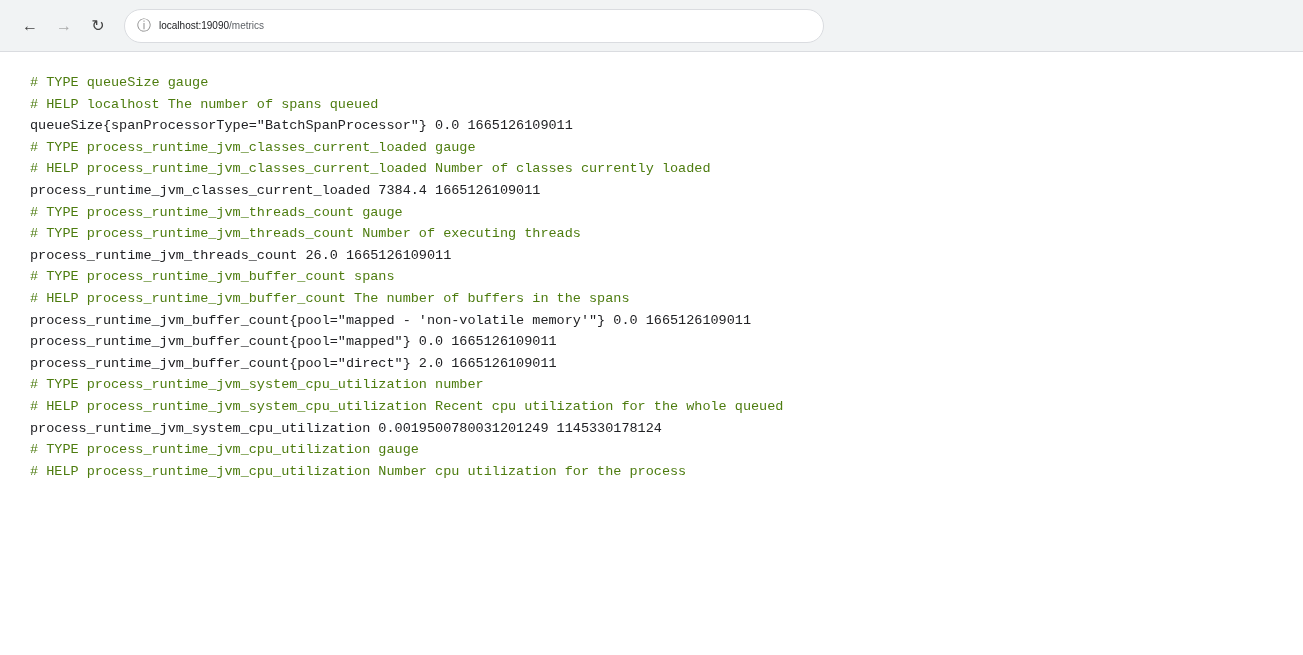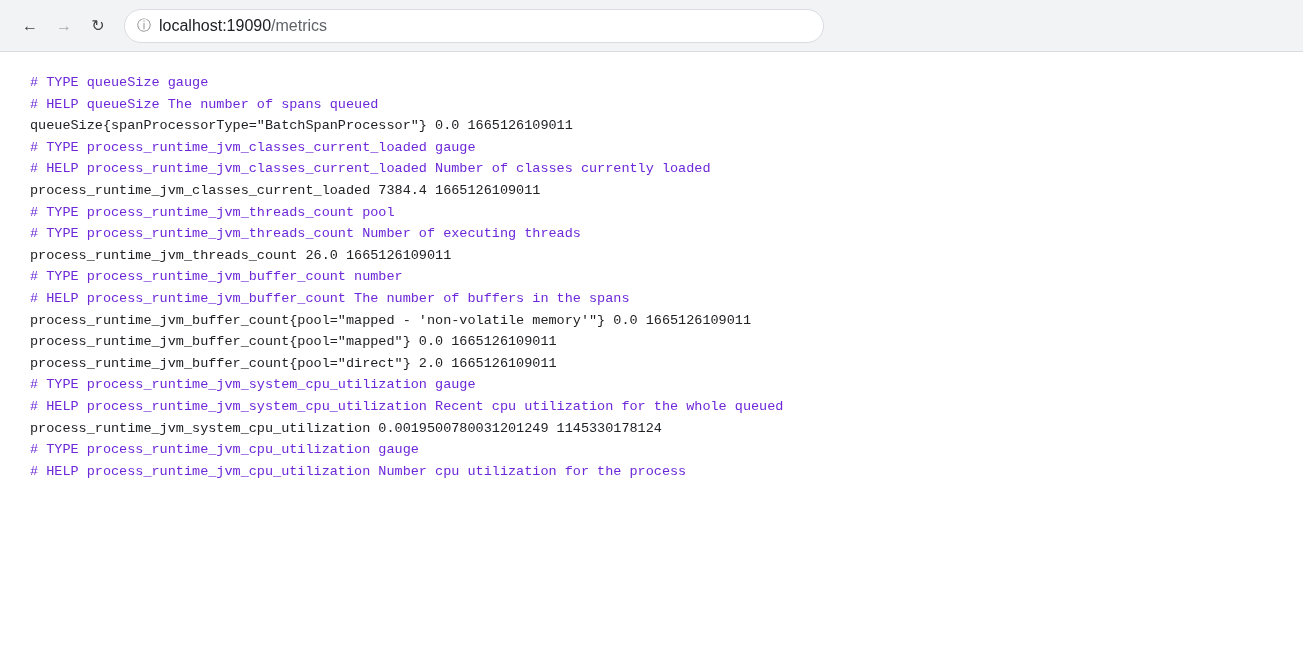--- a/index.html
+++ b/index.html
@@ -68,21 +68,21 @@
       gap: 8px;
       max-width: 700px;
     }
 
     .info-icon {
       color: #888;
       font-size: 14px;
     }
 
     .url-text {
-      font-size: 16px;
+      font-size: 10px;
       color: #202124;
       font-family: Arial, sans-serif;
     }
 
     .url-text .url-host {
       color: #202124;
     }
 
     .url-text .url-path {
       color: #5f6368;
@@ -92,21 +92,21 @@
     .content-area {
       padding: 20px 30px;
       font-family: 'Courier New', Courier, monospace;
       font-size: 13.5px;
       line-height: 1.6;
       color: #202124;
       white-space: pre;
     }
 
     .comment-line {
-      color: #6d28d9;
+      color: #4d7c0f;
     }
   </style>
 </head>
 <body>
 
 <div class="browser-bar">
   <div class="nav-buttons">
     <button class="nav-btn">←</button>
     <button class="nav-btn disabled">→</button>
     <button class="nav-btn reload-btn">↻</button>
@@ -114,31 +114,31 @@
 
   <div class="address-bar">
     <span class="info-icon">ⓘ</span>
     <span class="url-text">
       <span class="url-host">localhost:19090</span><span class="url-path">/metrics</span>
     </span>
   </div>
 </div>
 
 <div class="content-area" id="metrics-lines"><span class="comment-line"># TYPE queueSize gauge</span>
-<span class="comment-line"># HELP queueSize The number of spans queued</span>
+<span class="comment-line"># HELP localhost The number of spans queued</span>
 <span class="">queueSize{spanProcessorType="BatchSpanProcessor"} 0.0 1665126109011</span>
 <span class="comment-line"># TYPE process_runtime_jvm_classes_current_loaded gauge</span>
 <span class="comment-line"># HELP process_runtime_jvm_classes_current_loaded Number of classes currently loaded</span>
 <span class="">process_runtime_jvm_classes_current_loaded 7384.4 1665126109011</span>
-<span class="comment-line"># TYPE process_runtime_jvm_threads_count pool</span>
+<span class="comment-line"># TYPE process_runtime_jvm_threads_count gauge</span>
 <span class="comment-line"># TYPE process_runtime_jvm_threads_count Number of executing threads</span>
 <span class="">process_runtime_jvm_threads_count 26.0 1665126109011</span>
-<span class="comment-line"># TYPE process_runtime_jvm_buffer_count number</span>
+<span class="comment-line"># TYPE process_runtime_jvm_buffer_count spans</span>
 <span class="comment-line"># HELP process_runtime_jvm_buffer_count The number of buffers in the spans</span>
 <span class="">process_runtime_jvm_buffer_count{pool="mapped - 'non-volatile memory'"} 0.0 1665126109011</span>
 <span class="">process_runtime_jvm_buffer_count{pool="mapped"} 0.0 1665126109011</span>
 <span class="">process_runtime_jvm_buffer_count{pool="direct"} 2.0 1665126109011</span>
-<span class="comment-line"># TYPE process_runtime_jvm_system_cpu_utilization gauge</span>
+<span class="comment-line"># TYPE process_runtime_jvm_system_cpu_utilization number</span>
 <span class="comment-line"># HELP process_runtime_jvm_system_cpu_utilization Recent cpu utilization for the whole queued</span>
 <span class="">process_runtime_jvm_system_cpu_utilization 0.0019500780031201249 1145330178124</span>
 <span class="comment-line"># TYPE process_runtime_jvm_cpu_utilization gauge</span>
 <span class="comment-line"># HELP process_runtime_jvm_cpu_utilization Number cpu utilization for the process</span>
 </div>
 
 </body></html>

